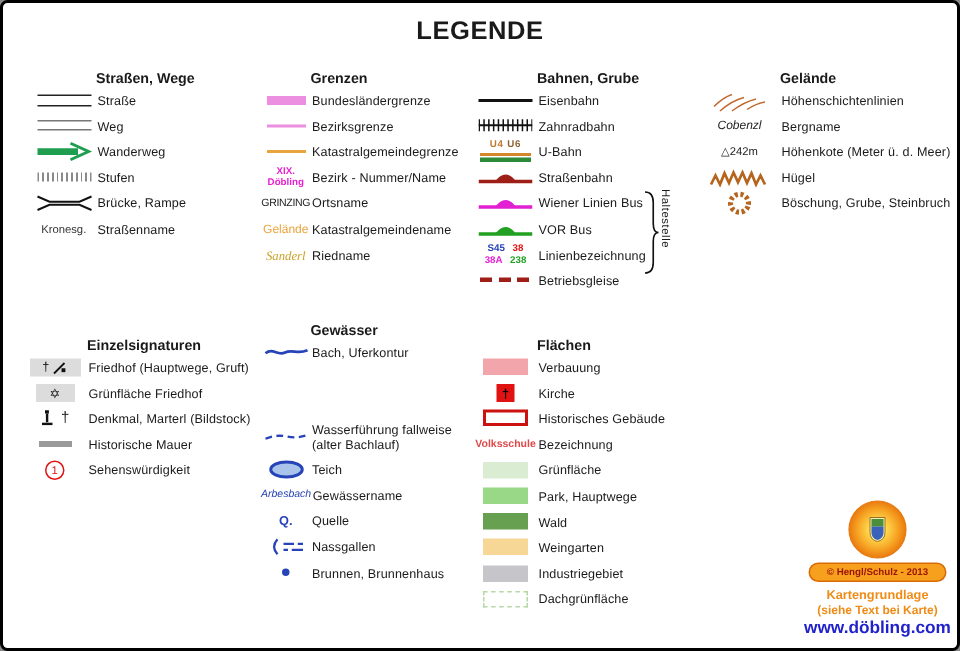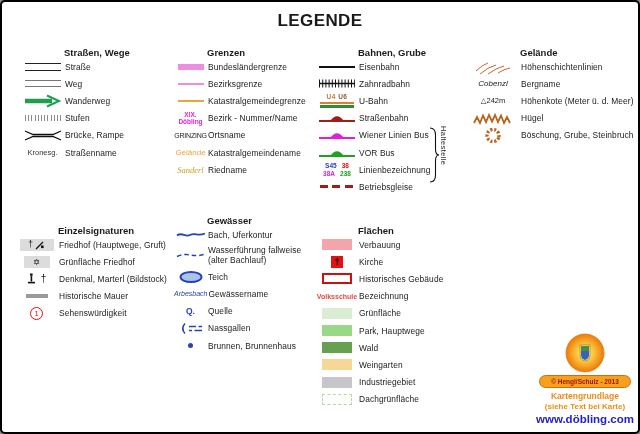--- a/index.html
+++ b/index.html
@@ -7,21 +7,21 @@
     position:relative;width:640px;height:434px;background:#fff;
     border:2px solid #000;border-radius:5px;box-sizing:border-box;
     font-family:"Liberation Sans",sans-serif;color:#1a1a1a;overflow:hidden;
   }
   .title{position:absolute;top:9px;left:0;width:100%;text-align:center;
     font-size:17px;font-weight:bold;letter-spacing:.4px;}
   .section{position:absolute;}
   .hdr{height:12px;display:flex;align-items:flex-end;font-weight:bold;font-size:9.5px;
     padding-left:var(--iw);white-space:nowrap;}
   .row{display:flex;align-items:center;height:17.2px;}
-  .row.tall{height:25px;}
+  .row.tall{height:25px;margin-top:36px;}
   .icon-cell{flex:0 0 var(--iw);display:flex;justify-content:center;align-items:center;
     white-space:nowrap;}
   .lbl{font-size:8.4px;margin-left:1px;white-space:nowrap;letter-spacing:.1px;}
   .lbl2{font-size:8.4px;margin-left:1px;white-space:nowrap;line-height:1.15;letter-spacing:.1px;}
 
   
   #sec-strassen{left:19px;top:44px;--iw:43px;}
   #sec-grenzen{left:172px;top:44px;--iw:33px;}
   #sec-bahnen{left:314px;top:44px;--iw:42px;}
   #sec-gelaende{left:464px;top:44px;--iw:54px;}

